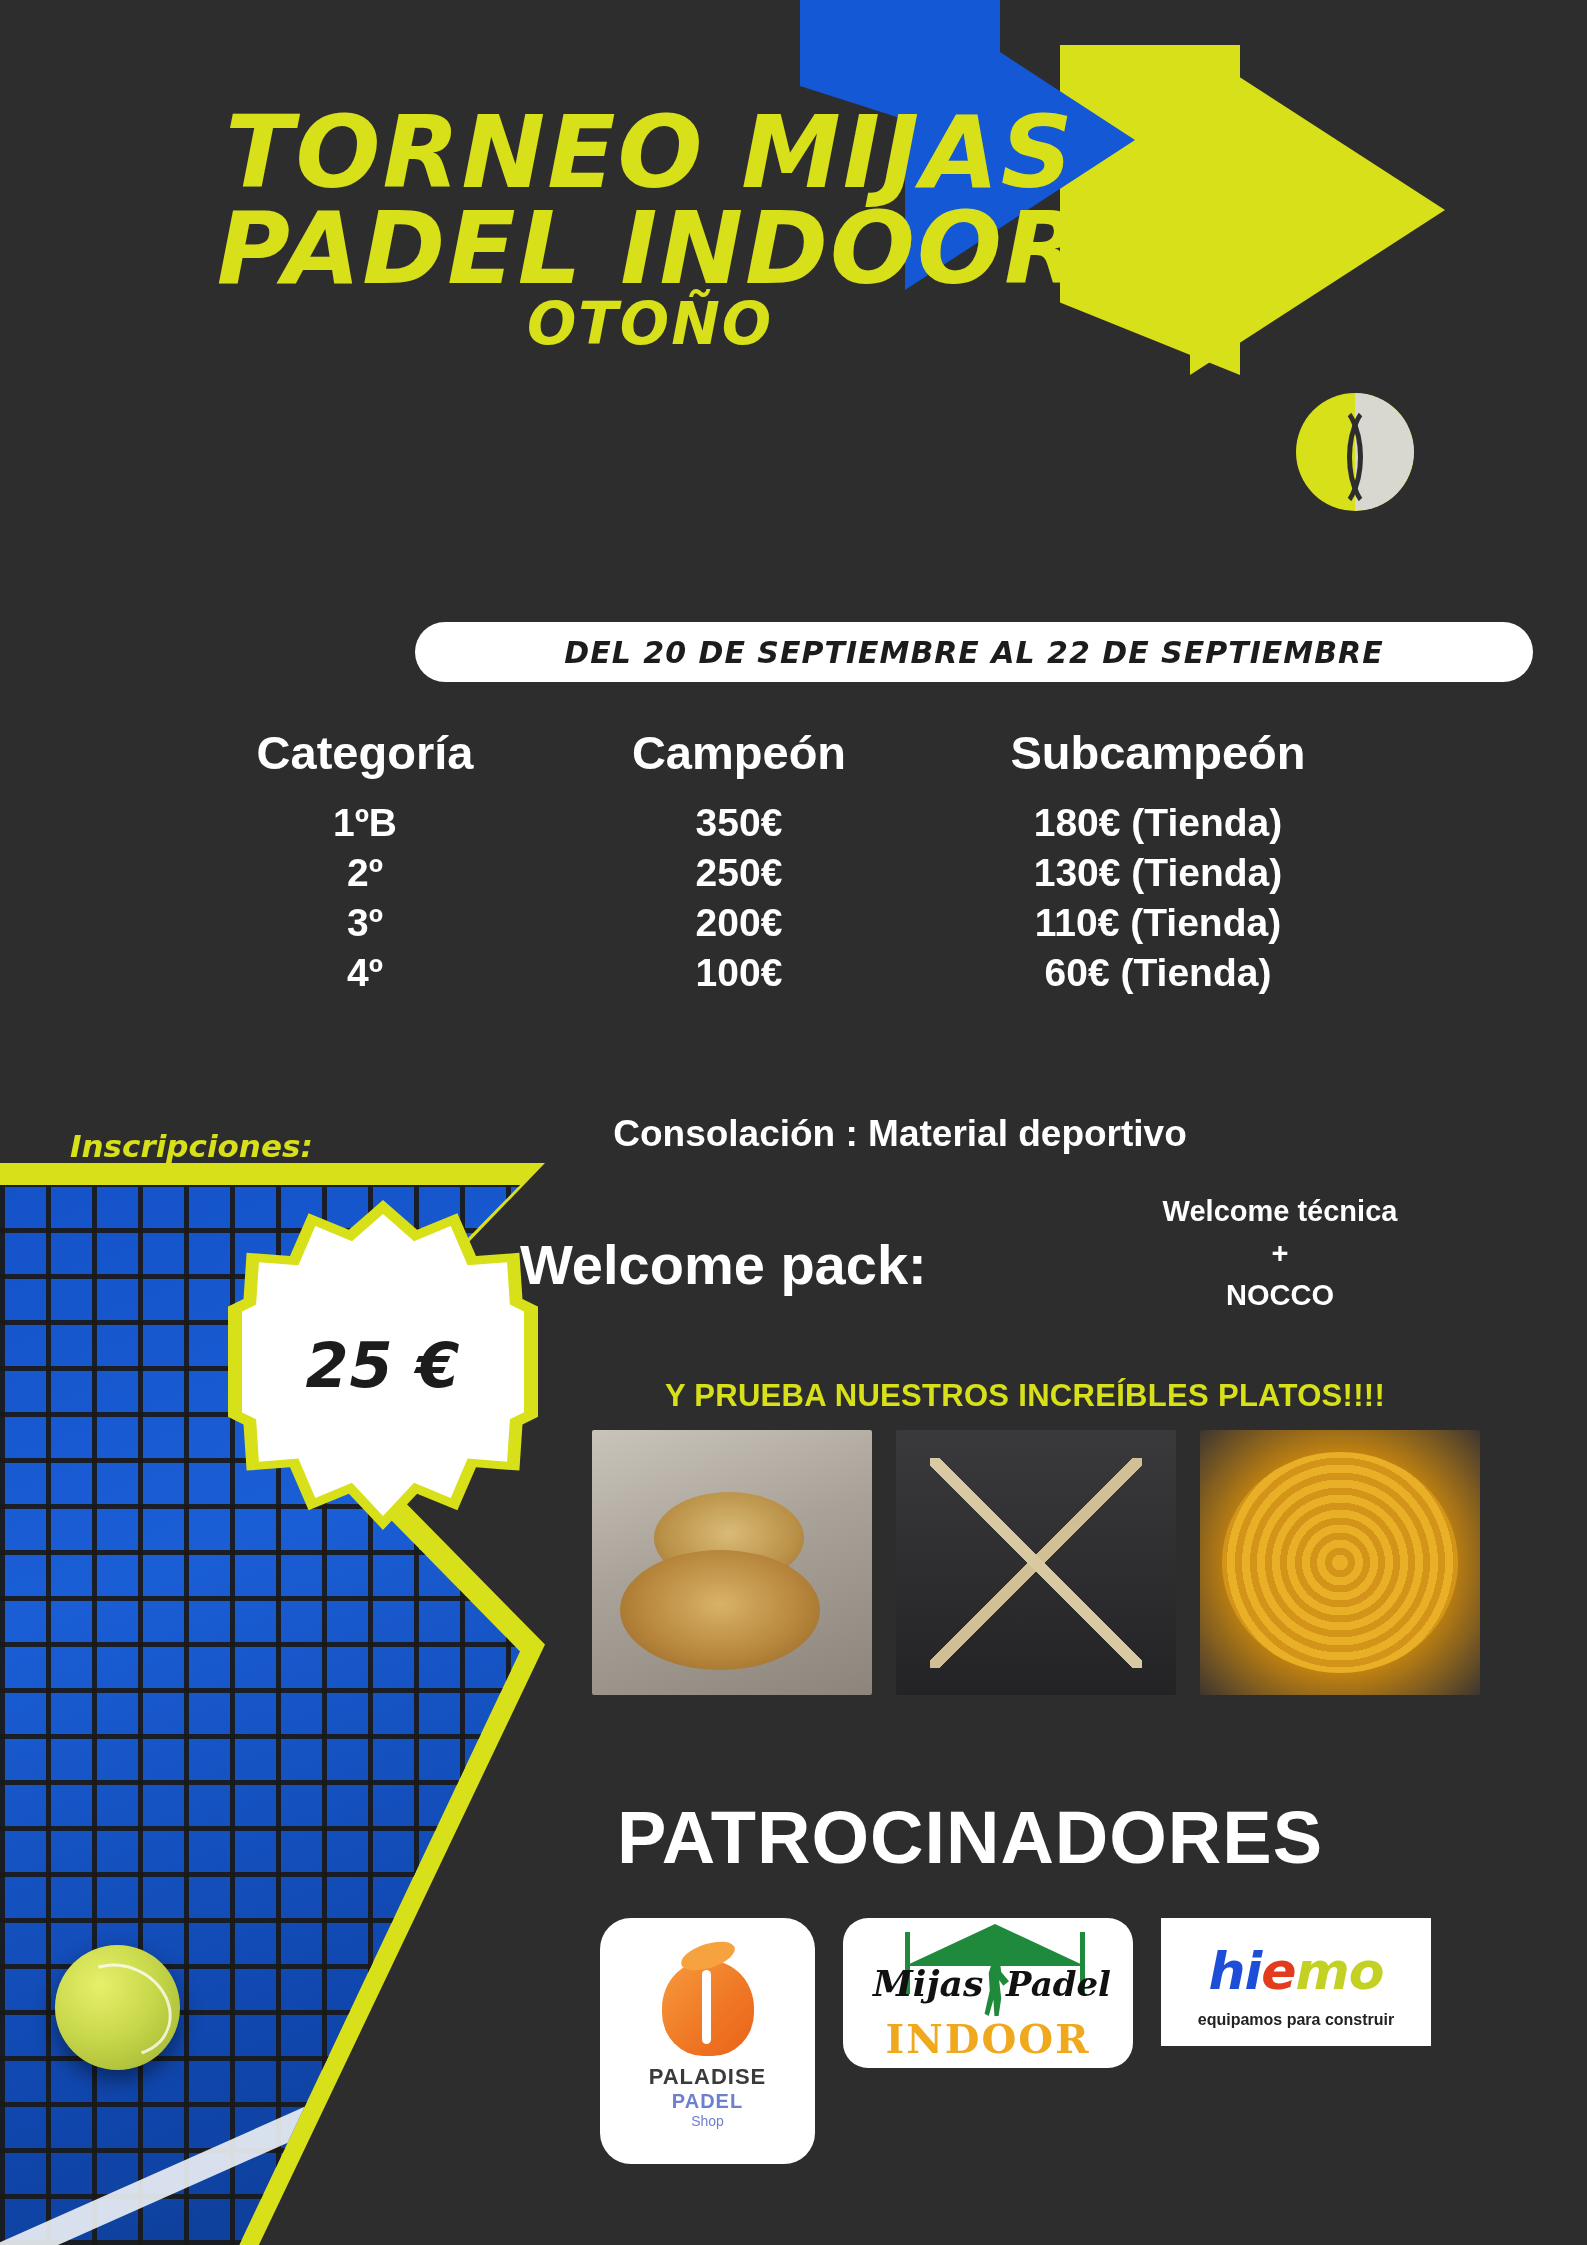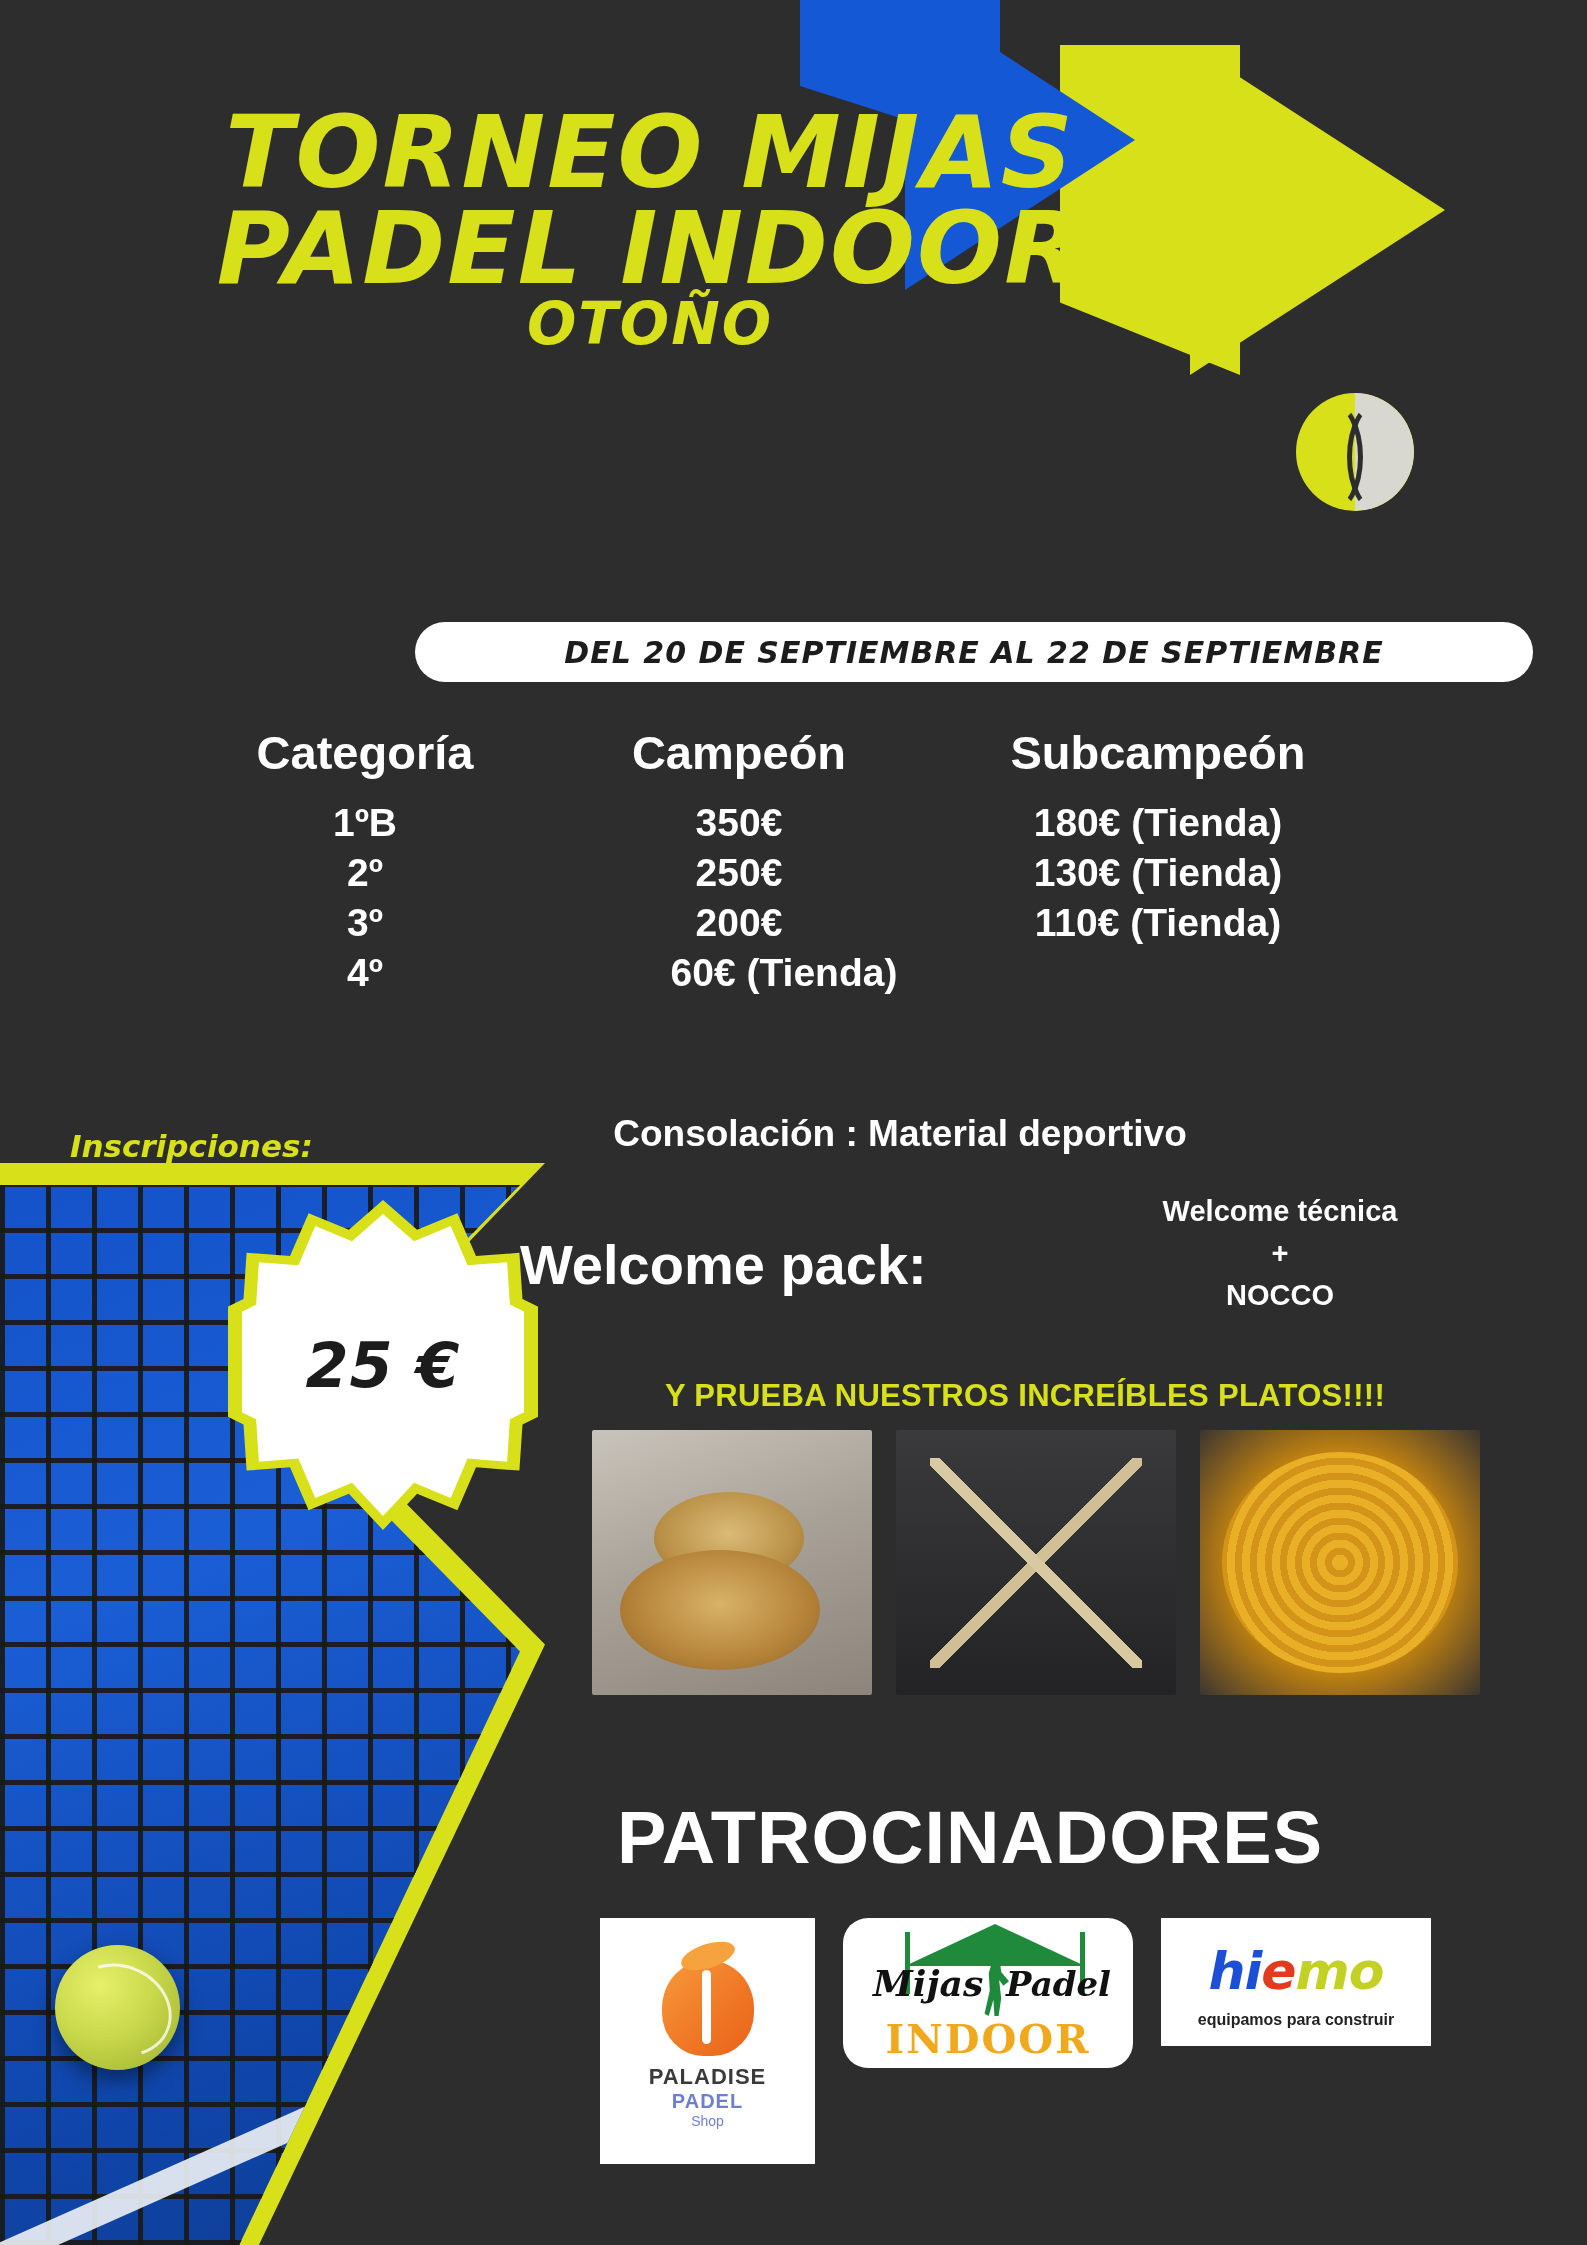--- a/index.html
+++ b/index.html
@@ -152,21 +152,21 @@
     background:repeating-radial-gradient(circle at 50% 50%,#e9b027 0 8px,#d4941a 8px 15px);}
 
   
   .patro-title{
     position:absolute;top:1795px;left:470px;width:1000px;text-align:center;
     color:#ffffff;font-size:74px;font-weight:bold;letter-spacing:1px;
   }
   .logos{position:absolute;top:1918px;left:600px;display:flex;align-items:flex-start;gap:28px;}
 
   .logo-box{background:#fff;display:flex;flex-direction:column;align-items:center;justify-content:center;}
-  .logo1{width:215px;height:240px;padding-top:6px;}
+  .logo1{width:215px;height:240px;padding-top:6px;border-radius:31px;}
   .logo1 .fruit{
     width:92px;height:96px;border-radius:50% 50% 45% 45%;
     background:linear-gradient(135deg,#f79a3c 0%,#ef7624 60%,#e9631a 100%);
     position:relative;margin-bottom:8px;
   }
   .logo1 .fruit:before{
     content:"";position:absolute;left:18px;top:-16px;width:56px;height:24px;border-radius:50%;
     background:#f6a23f;transform:rotate(-18deg);
   }
   .logo1 .fruit:after{
@@ -285,20 +285,21 @@
         <div class="c2">250€</div>
         <div class="c3">130€ (Tienda)</div>
       </div>
       <div class="row">
         <div class="c1">3º</div>
         <div class="c2">200€</div>
         <div class="c3">110€ (Tienda)</div>
       </div>
       <div class="row">
         <div class="c1">4º</div>
+        <div class="c2">100€</div>
         <div class="c3">60€ (Tienda)</div>
       </div>
     </div>
   </div>
 
   <div class="consolacion">Consolación : Material deportivo</div>
 
   <div class="yellow-zig"></div>
   <div class="netphoto">
     <div class="net-mesh"></div>

